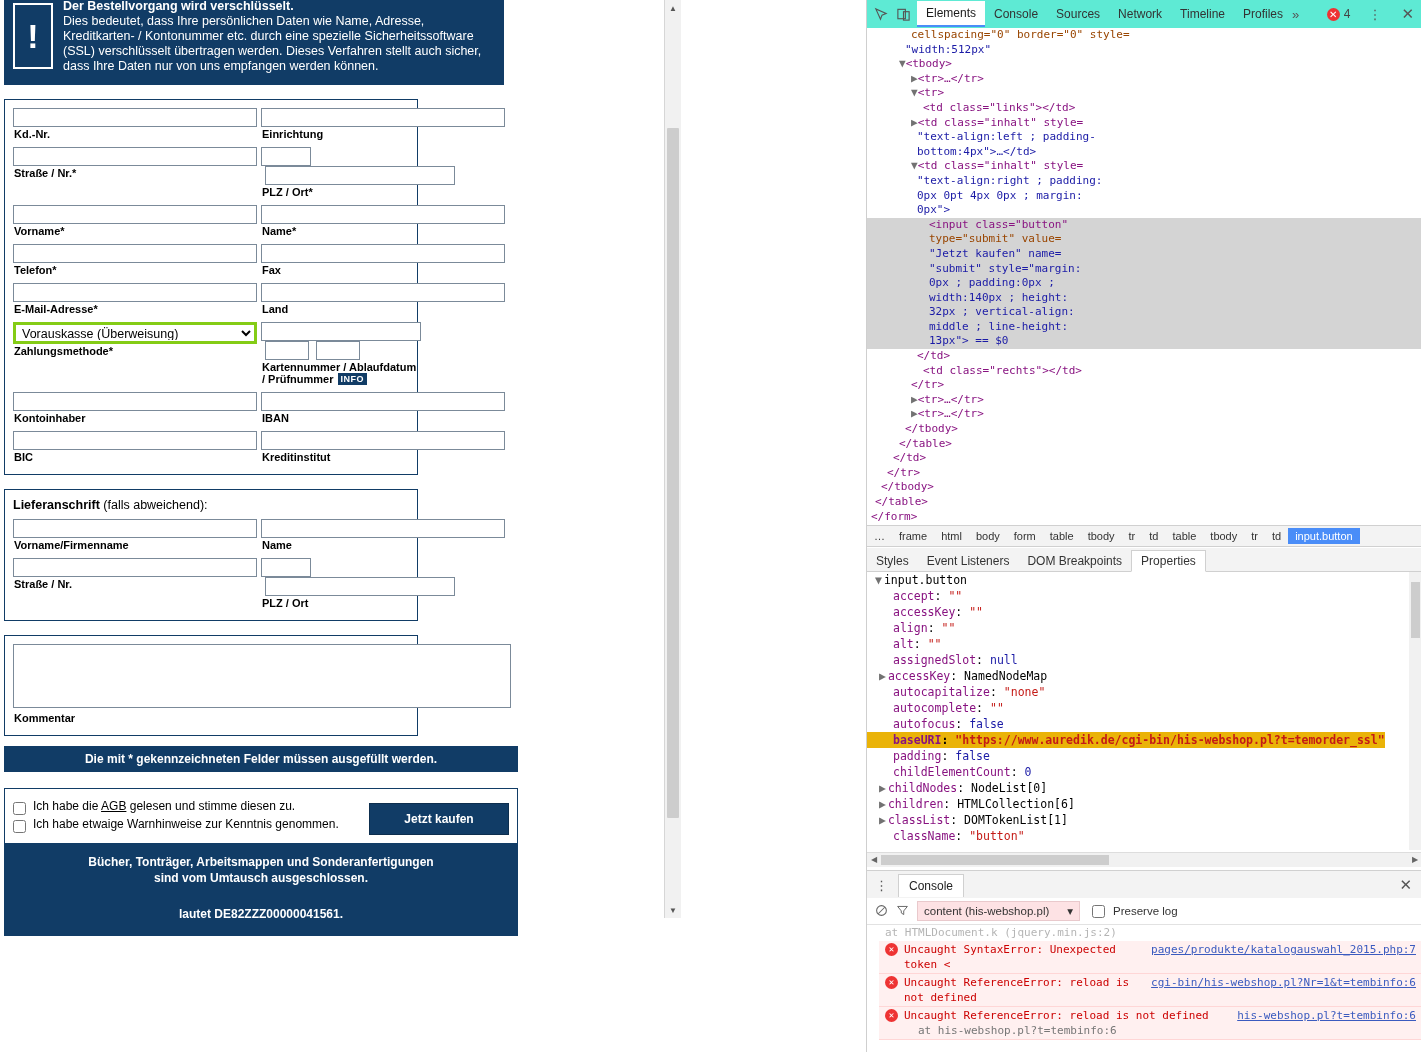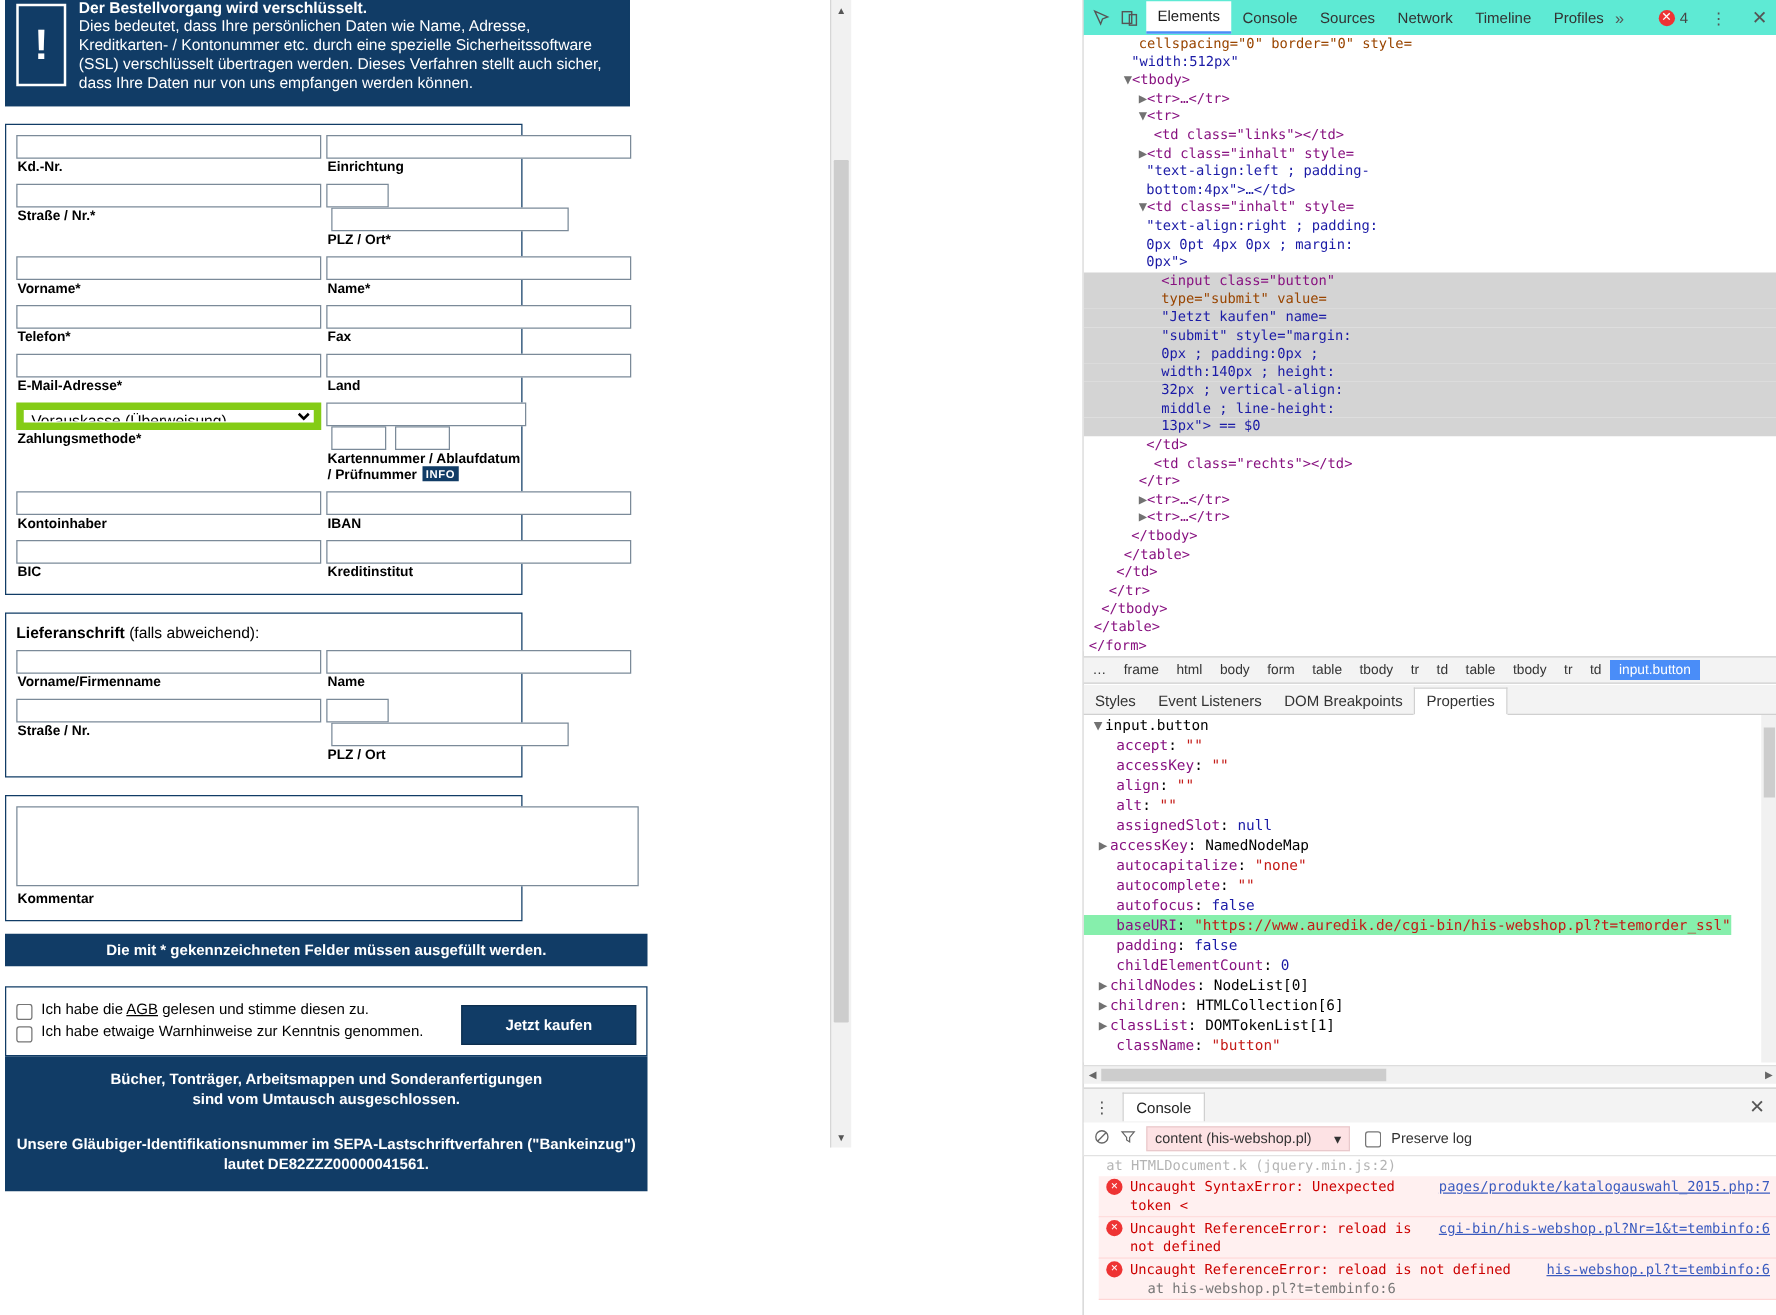--- a/index.html
+++ b/index.html
@@ -41,21 +41,21 @@
   input.tf.short{width:50px;}
   input.tf.medium{width:190px;}
   input.tf.sel2{width:44px;}
   input.tf.sel3{width:44px;}
   .lbl{font-size:11px;font-weight:bold;margin:1px 0 5px 1px;display:block;}
   .lbl .info{
     display:inline-block;background:#113c66;color:#fff;font-size:9px;
     padding:1px 3px;margin-left:4px;vertical-align:1px;letter-spacing:.5px;
   }
   select.sel{
-    width:244px;height:22px;box-sizing:border-box;border:6px solid #84cc16;
+    width:244px;height:22px;box-sizing:border-box;border:3px solid #84cc16;
     background:#fff;font-size:12.5px;padding:1px 2px;
     font-family:"Liberation Sans",sans-serif;
   }
   .subhead{font-size:12.5px;margin-bottom:7px;}
   .subhead b{font-weight:bold;}
   textarea.kom{
     width:498px;height:64px;box-sizing:border-box;border:1px solid #7b8a99;
     resize:none;font-family:"Liberation Sans",sans-serif;font-size:12px;
   }
   .bluebar{
@@ -130,21 +130,21 @@
   .stab.active{background:#fff;border:1px solid #d0d0d0;border-bottom:1px solid #fff;position:relative;top:1px;}
 
   .props{
     position:absolute;left:0;top:572px;width:555px;height:278px;overflow:hidden;
     font-family:"DejaVu Sans Mono",monospace;font-size:11.5px;line-height:16px;background:#fff;
   }
   .props .pl{padding-left:8px;white-space:nowrap;}
   .props .k{color:#881280;}
   .props .v{color:#1a1aa6;}
   .props .vs{color:#c41a16;}
-  .props .hlline{background:#86efac;display:inline-block;}
+  .props .hlline{background:#eab308;display:inline-block;font-weight:bold;}
   .arrowt{color:#727272;margin-right:2px;}
 
   .hscroll{position:absolute;left:0;top:852px;width:555px;height:14px;background:#f1f1f1;border-top:1px solid #ddd;}
   .hscroll .thumb{position:absolute;left:14px;top:2px;width:228px;height:10px;background:#cdcdcd;}
   .hscroll .ar{position:absolute;top:0;width:14px;height:13px;display:flex;align-items:center;justify-content:center;font-size:8px;color:#666;}
   .hscroll .ar.l{left:0;}
   .hscroll .ar.r{right:0;}
   .vscroll-props{position:absolute;right:0;top:572px;width:13px;height:278px;background:#f1f1f1;}
   .vscroll-props .thumb{position:absolute;left:2px;top:10px;width:9px;height:56px;background:#cdcdcd;}
 
@@ -329,21 +329,20 @@
             <span>Ich habe etwaige Warnhinweise zur Kenntnis genommen.</span>
           </label>
         </div>
         <button class="buybtn">Jetzt kaufen</button>
       </div>
 
       <div class="footblue">
         <div>Bücher, Tonträger, Arbeitsmappen und Sonderanfertigungen</div>
         <div>sind vom Umtausch ausgeschlossen.</div>
         <span class="gap"></span>
-        <div>Unsere Gläubiger-Identifikationsnummer im SEPA-Lastschriftverfahren ("Bankeinzug")</div>
         <div>lautet DE82ZZZ00000041561.</div>
       </div>
     </div>
 
     <div class="pagescroll">
       <div class="arrow up">▲</div>
       <div class="thumb"></div>
       <div class="arrow down">▼</div>
     </div>
   </div>

